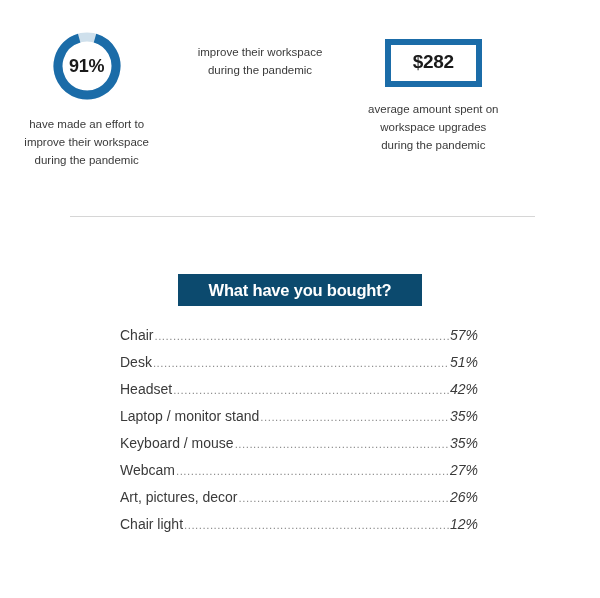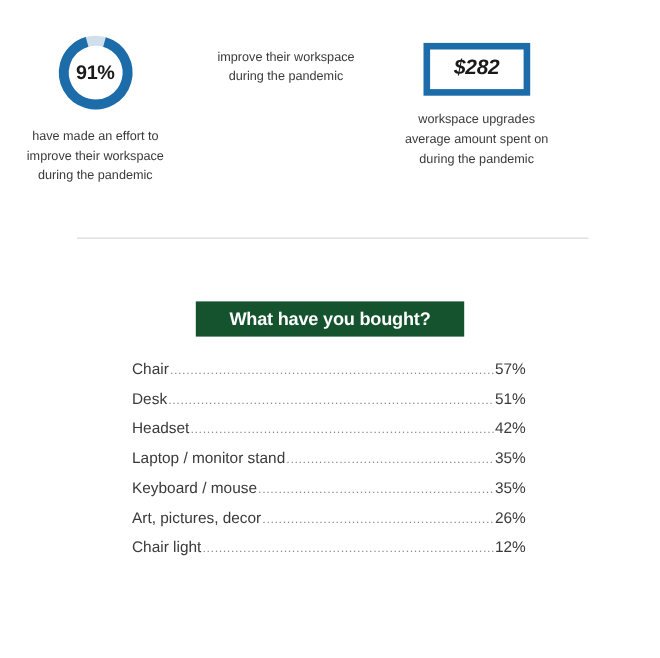--- a/index.html
+++ b/index.html
@@ -54,21 +54,20 @@
   }
 
   .amount-box {
     margin-top: 9px;
     border: 6px solid #1b6ca8;
     background: #ffffff;
     padding: 6px 22px 8px 22px;
     display: flex;
     align-items: center;
     justify-content: center;
-    font-style: italic;
   }
   .amount-value {
     font-size: 19px;
     font-weight: bold;
     color: #1a1a1a;
     letter-spacing: -0.3px;
   }
 
   .stat-caption {
     margin-top: 13px;
@@ -90,21 +89,21 @@
     background: #d6d6d6;
   }
 
   
   #section-banner {
     position: absolute;
     left: 178px;
     top: 274px;
     width: 244px;
     height: 32px;
-    background: #14532d;
+    background: #0c4a6e;
     display: flex;
     align-items: center;
     justify-content: center;
   }
   #section-banner .banner-text {
     color: #ffffff;
     font-size: 16.5px;
     font-weight: bold;
     letter-spacing: -0.2px;
   }
@@ -134,20 +133,21 @@
     letter-spacing: 0.5px;
   }
   .leader-dots::before {
     content: "......................................................................"
              "......................................................................"
              "......................................................................";
   }
   .leader-value {
     flex: 0 0 auto;
     color: #3a3a3a;
+    font-style: italic;
   }
 </style>
 </head>
 <body>
 
 <div id="stats-row">
 
   <div class="stat">
     <div class="donut-wrap">
       <svg width="72" height="72" viewBox="0 0 72 72">
@@ -168,22 +168,22 @@
       <span>improve their workspace</span>
       <span>during the pandemic</span>
     </div>
   </div>
 
   <div class="stat">
     <div class="amount-box">
       <div class="amount-value">$282</div>
     </div>
     <div class="stat-caption">
+      <span>average amount spent on</span>
       <span>workspace upgrades</span>
-      <span>average amount spent on</span>
       <span>during the pandemic</span>
     </div>
   </div>
 
 </div>
 
 <div id="divider"></div>
 
 <div id="section-banner">
   <div class="banner-text">What have you bought?</div>
@@ -209,20 +209,25 @@
       <span class="leader-label">Laptop / monitor stand</span>
       <span class="leader-dots"></span>
       <span class="leader-value">35%</span>
     </div>
     <div class="leader-row">
       <span class="leader-label">Keyboard / mouse</span>
       <span class="leader-dots"></span>
       <span class="leader-value">35%</span>
     </div>
     <div class="leader-row">
+      <span class="leader-label">Webcam</span>
+      <span class="leader-dots"></span>
+      <span class="leader-value">27%</span>
+    </div>
+    <div class="leader-row">
       <span class="leader-label">Art, pictures, decor</span>
       <span class="leader-dots"></span>
       <span class="leader-value">26%</span>
     </div>
     <div class="leader-row">
       <span class="leader-label">Chair light</span>
       <span class="leader-dots"></span>
       <span class="leader-value">12%</span>
     </div>
   </div>

